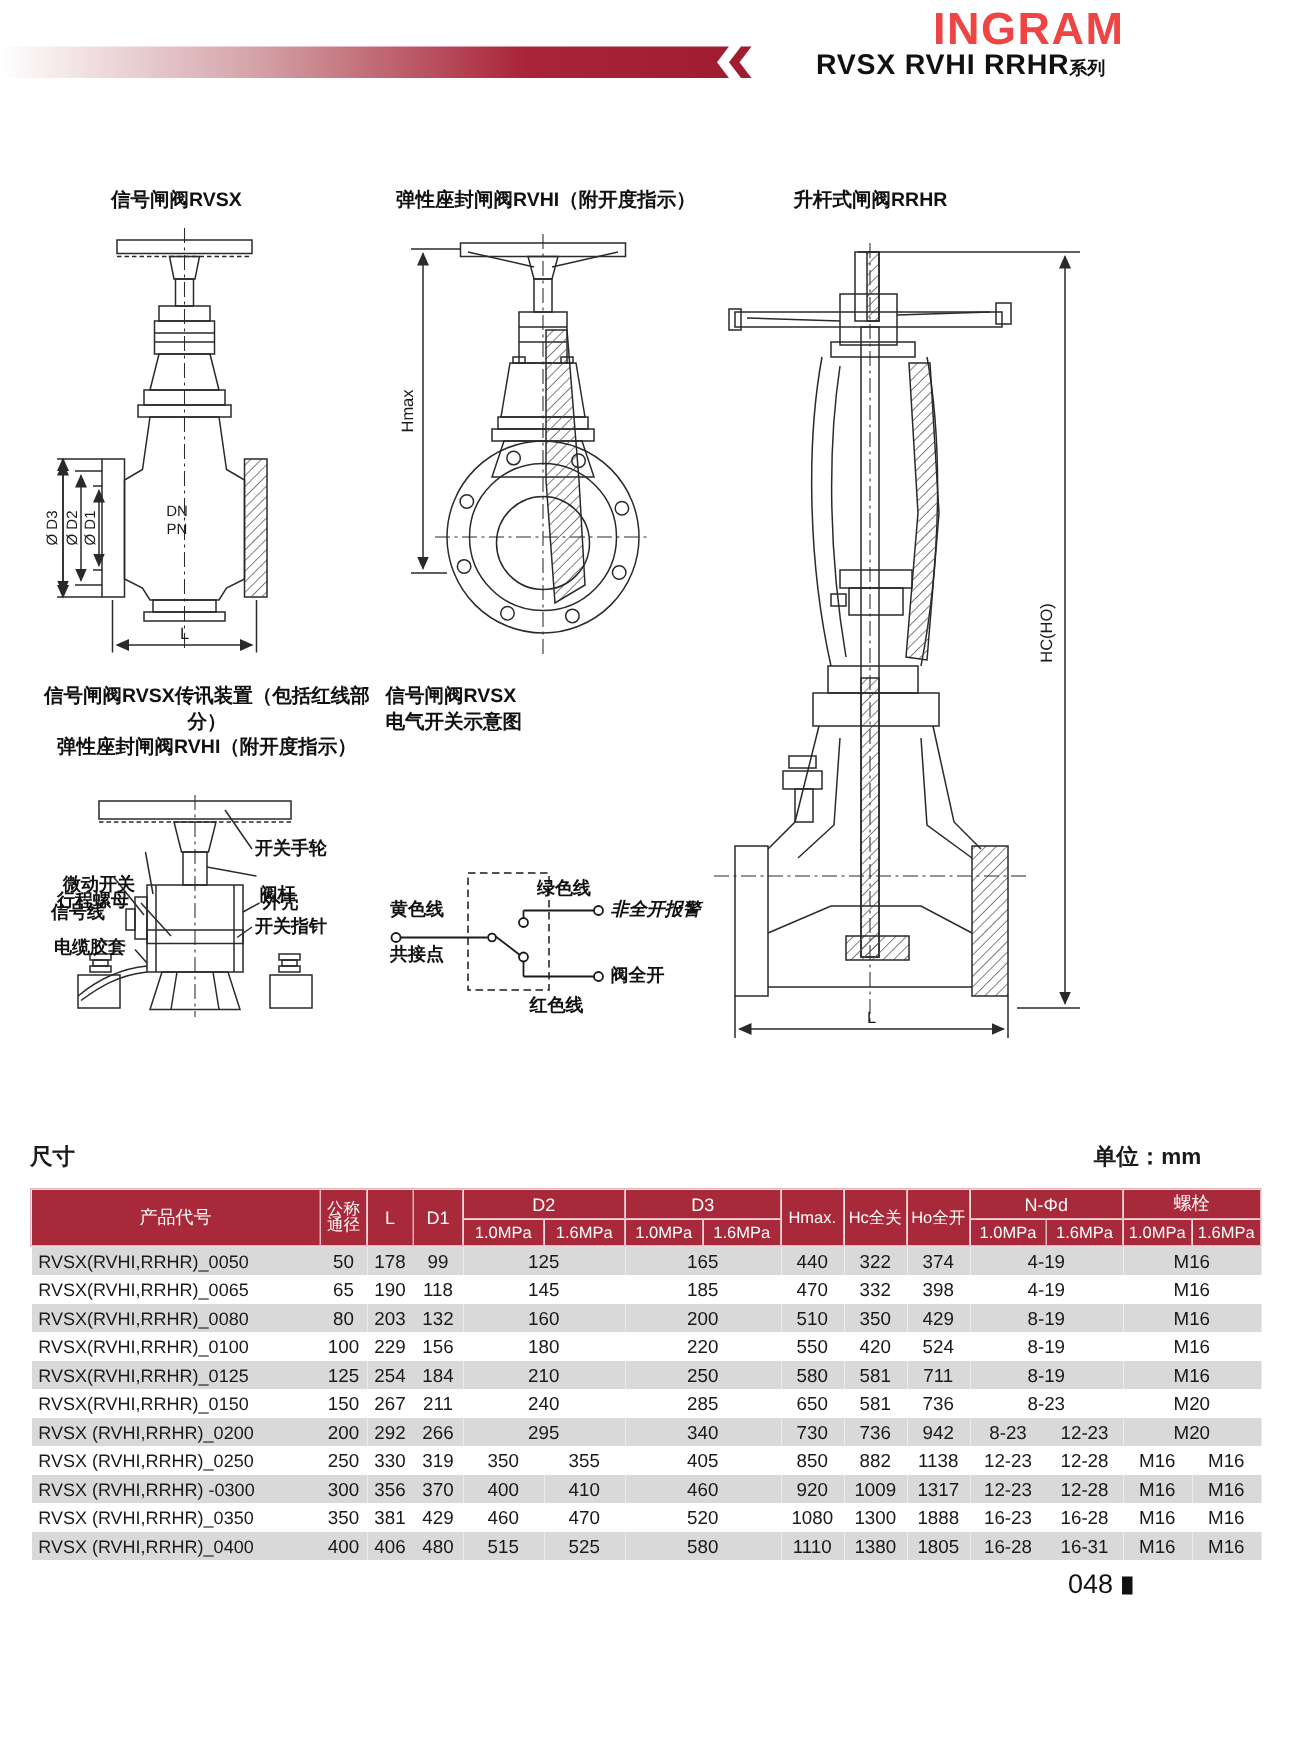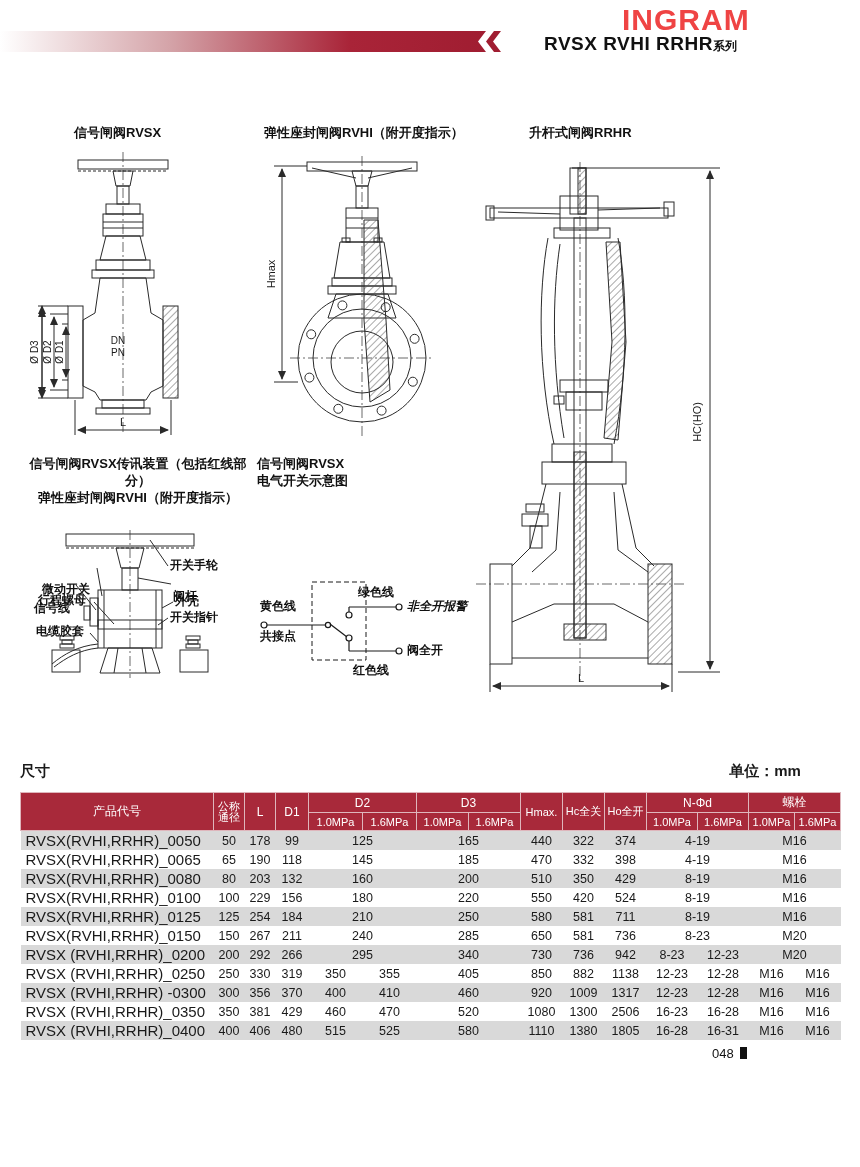--- a/index.html
+++ b/index.html
@@ -28,23 +28,23 @@
   .size-table td{overflow:hidden;white-space:nowrap;}
   .size-table thead td{
     background:#a8293a;color:#fff;text-align:center;vertical-align:middle;
     border:1px solid #dfb6bc;font-size:12px;height:19px;padding:0;}
   .size-table thead tr.sub td{font-size:11px;height:17px;}
   .size-table thead td.small{font-size:11px;}
   .size-table thead .stack{font-size:11px;line-height:11px;}
   .size-table tbody td{
     text-align:center;font-size:12.5px;height:19px;padding:0;border:none;color:#1a1a1a;}
   .size-table tbody tr:nth-child(odd) td{background:#d9d9d9;}
-  .size-table tbody td.name-cell{text-align:left;padding-left:5px;font-size:15px;}
+  .size-table tbody td.name-cell{text-align:left;padding-left:5px;font-size:12px;}
   
-  .page-num{position:absolute;top:1046px;left:712px;font-size:13px;color:#111;}
+  .page-num{position:absolute;top:1046px;left:712px;font-size:18px;color:#111;}
   .page-num .blk{display:inline-block;width:7px;height:12px;background:#111;margin-left:6px;vertical-align:-1px;}
   svg{display:block;}
   svg text{font-family:"Liberation Sans","DejaVu Sans",sans-serif;fill:#1a1a1a;}
 </style>
 </head>
 <body>
 
 <div class="logo">INGRAM</div>
 
 <svg class="abs" style="top:30px;left:0;" width="520" height="24" viewBox="0 0 520 24" aria-hidden="true">
@@ -520,21 +520,21 @@
       <tr>
         <td class="name-cell">RVSX (RVHI,RRHR)_0350</td>
         <td>350</td>
         <td>381</td>
         <td>429</td>
         <td>460</td>
         <td>470</td>
         <td colspan="2">520</td>
         <td>1080</td>
         <td>1300</td>
-        <td>2506</td>
+        <td>1888</td>
         <td>16-23</td>
         <td>16-28</td>
         <td>M16</td>
         <td>M16</td>
       </tr>
       <tr>
         <td class="name-cell">RVSX (RVHI,RRHR)_0400</td>
         <td>400</td>
         <td>406</td>
         <td>480</td>

